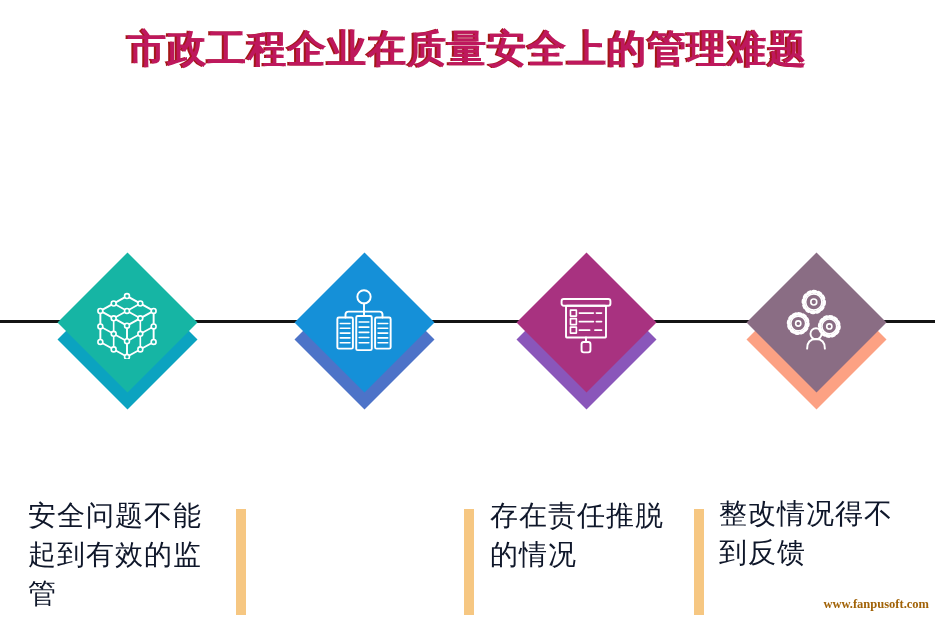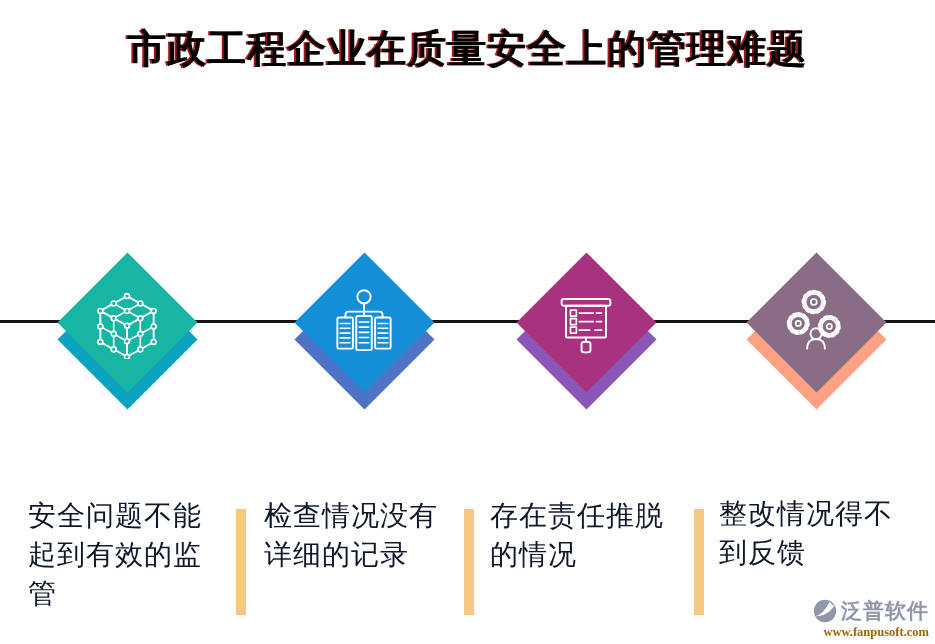--- a/index.html
+++ b/index.html
@@ -9,21 +9,21 @@
     background:#ffffff;
     overflow:hidden;
     font-family:"Liberation Sans","DejaVu Sans",sans-serif;
   }
   
   .title{
     position:absolute;top:22px;left:0;width:935px;margin:0;
     text-align:center;
     font-family:"Liberation Serif","DejaVu Serif",serif;
     font-size:39px;font-weight:700;letter-spacing:1px;
-    color:#000000;
+    color:#be185d;
     text-shadow:-2px 0 0 #a51717;
   }
   
   .timeline-line{
     position:absolute;left:0;top:320px;width:935px;height:3px;
     background:#141414;z-index:0;
   }
   .node{position:absolute;top:252px;width:140px;height:140px;}
   .n1{left:57px;} .n2{left:294px;} .n3{left:516px;} .n4{left:746px;}
   .diamond{
@@ -185,33 +185,24 @@
       </g>
       <circle class="wire" cx="50" cy="66" r="7.5"></circle>
       <path class="wire" d="M38,86 Q38,73 50,73 Q62,73 62,86"></path>
     </svg>
   </div>
 
   <div class="label l1">安全问题不能
 起到有效的监
 管</div>
   <div class="sep s1"></div>
-  <div class="label l2">检查情况没有
-详细的记录</div>
   <div class="sep s2"></div>
   <div class="label l3">存在责任推脱
 的情况</div>
   <div class="sep s3"></div>
   <div class="label l4">整改情况得不
 到反馈</div>
 
   <div class="logo">
-    <div class="logo-row">
-      <svg class="logo-mark" viewBox="0 0 28 28">
-        <circle cx="14" cy="14" r="12" fill="#9097ab"></circle>
-        <path d="M3,20 Q13,17 19,4 L24,9 Q16,20 3,20 Z" fill="#ffffff"></path>
-      </svg>
-      <span class="logo-name">泛普软件</span>
-    </div>
     <div class="logo-url">www.fanpusoft.com</div>
   </div>
 
 </div>
 
 </body></html>

